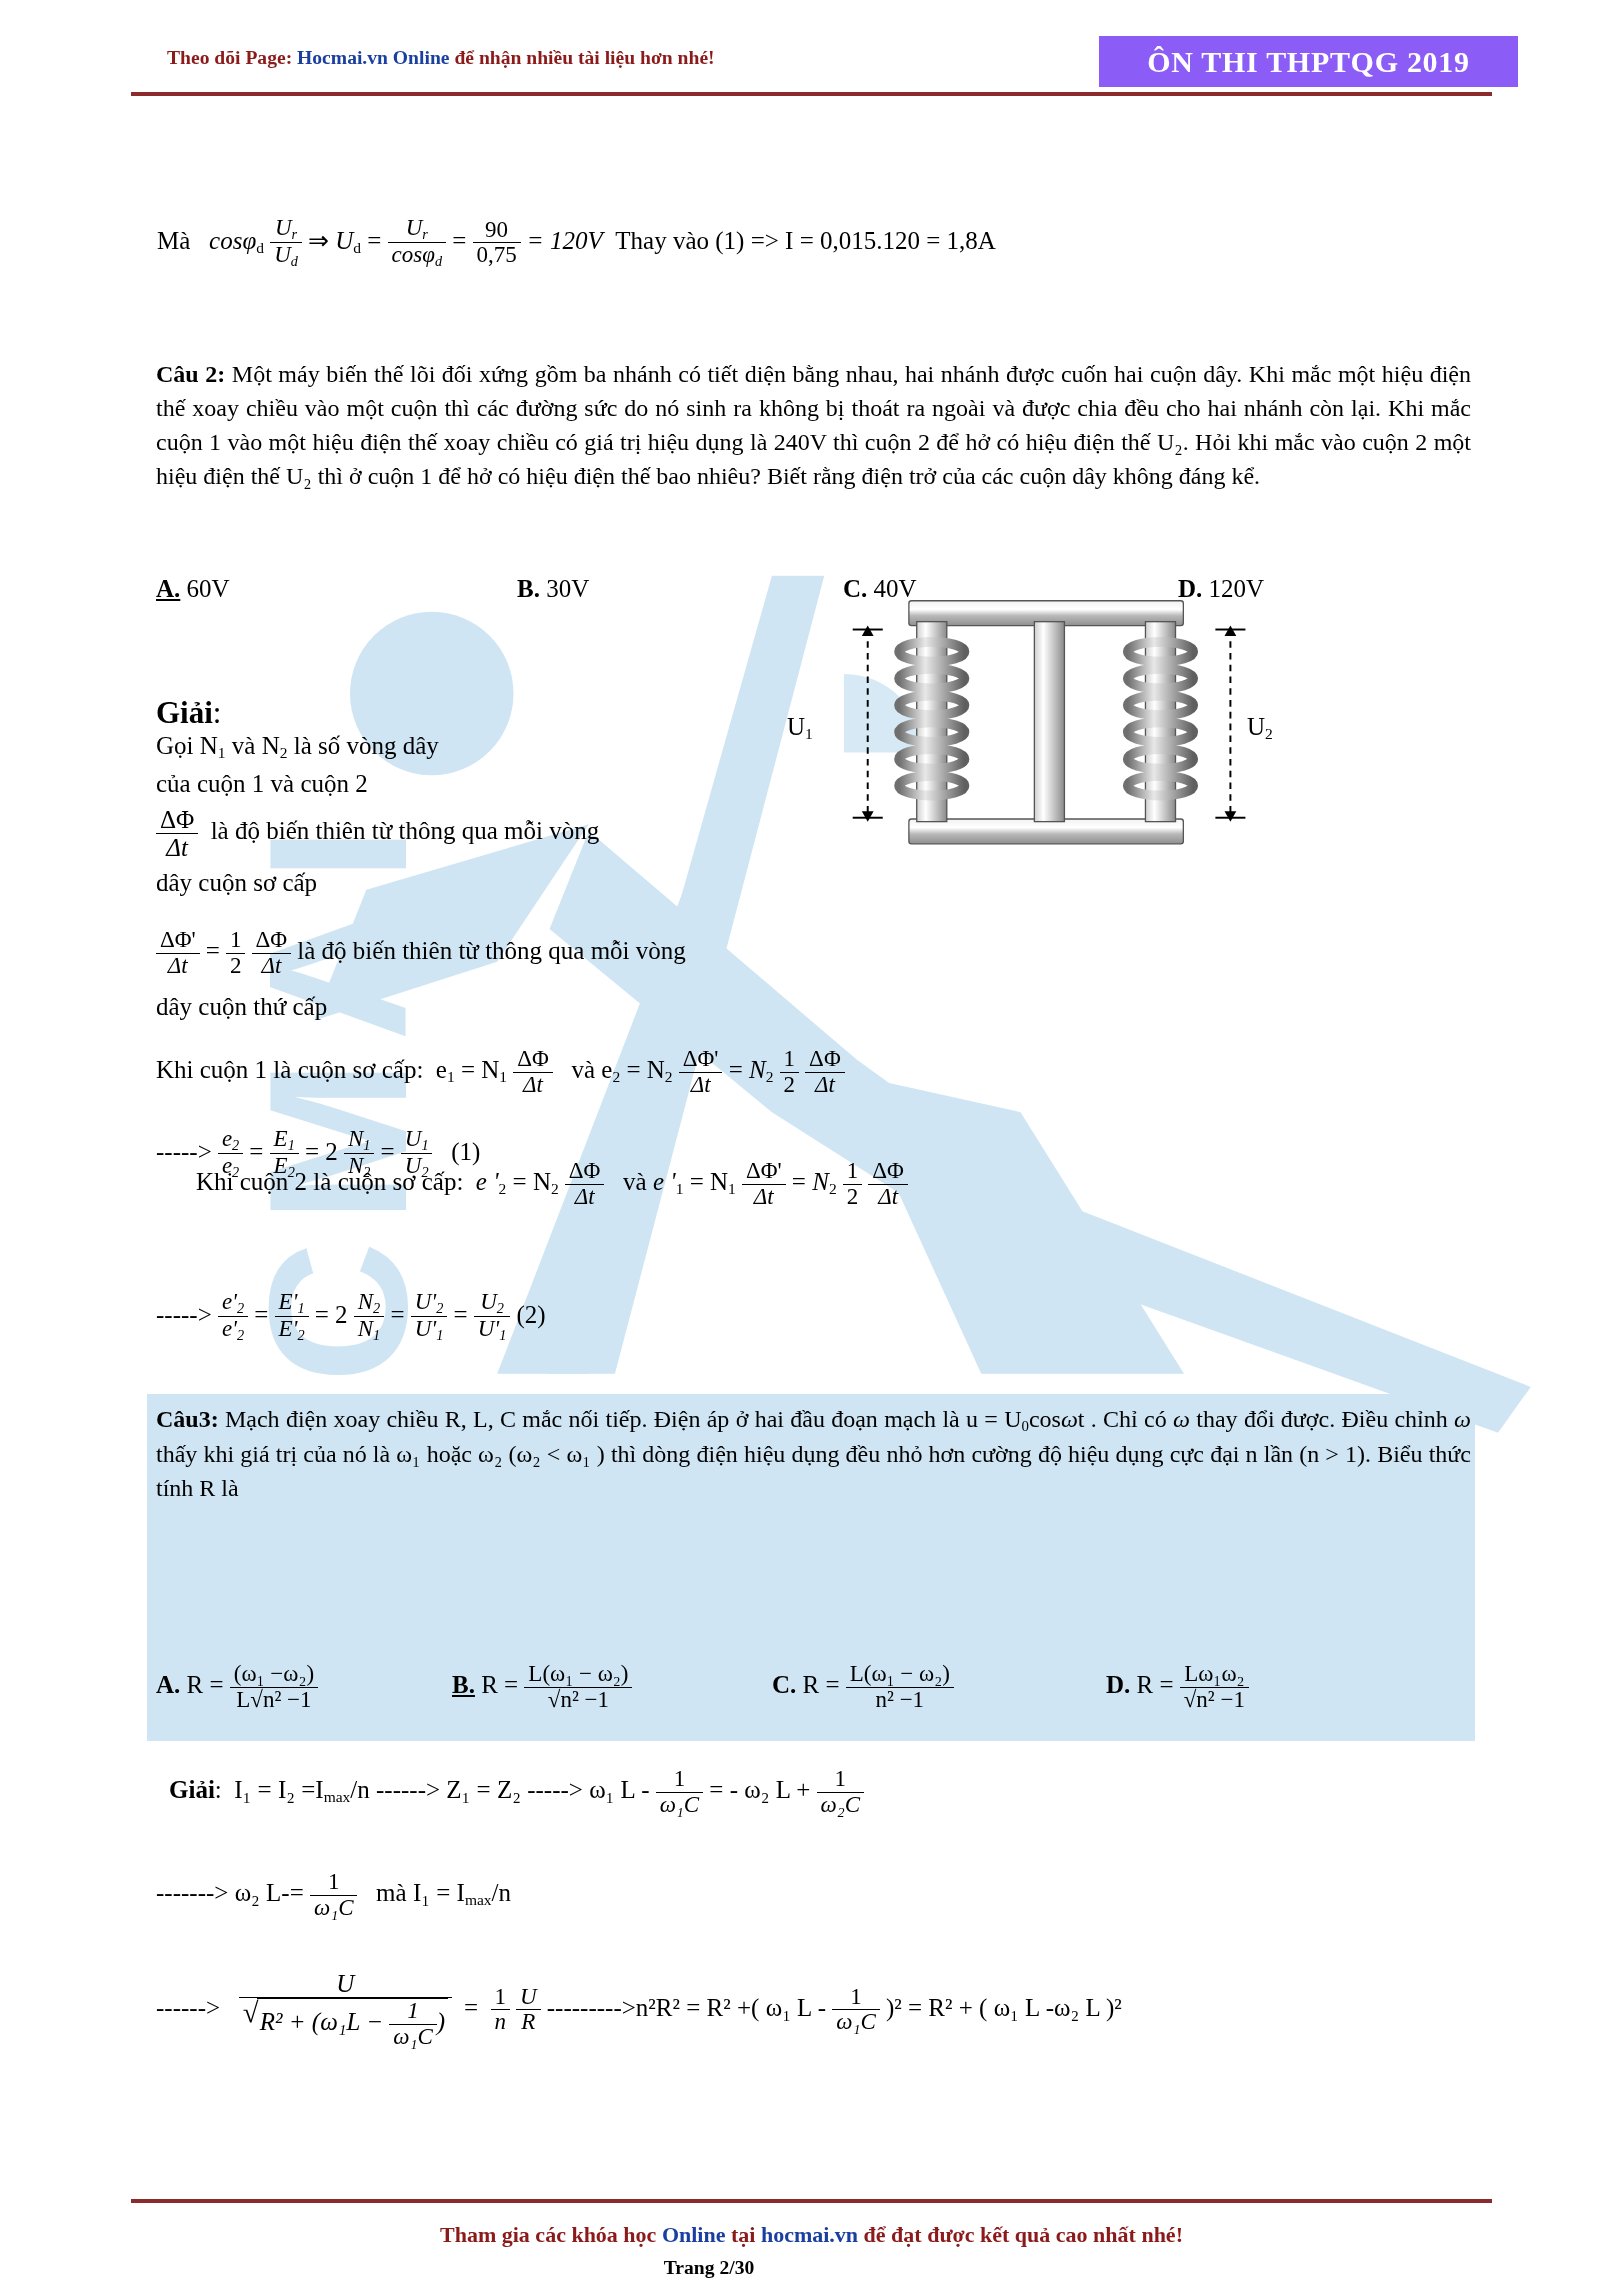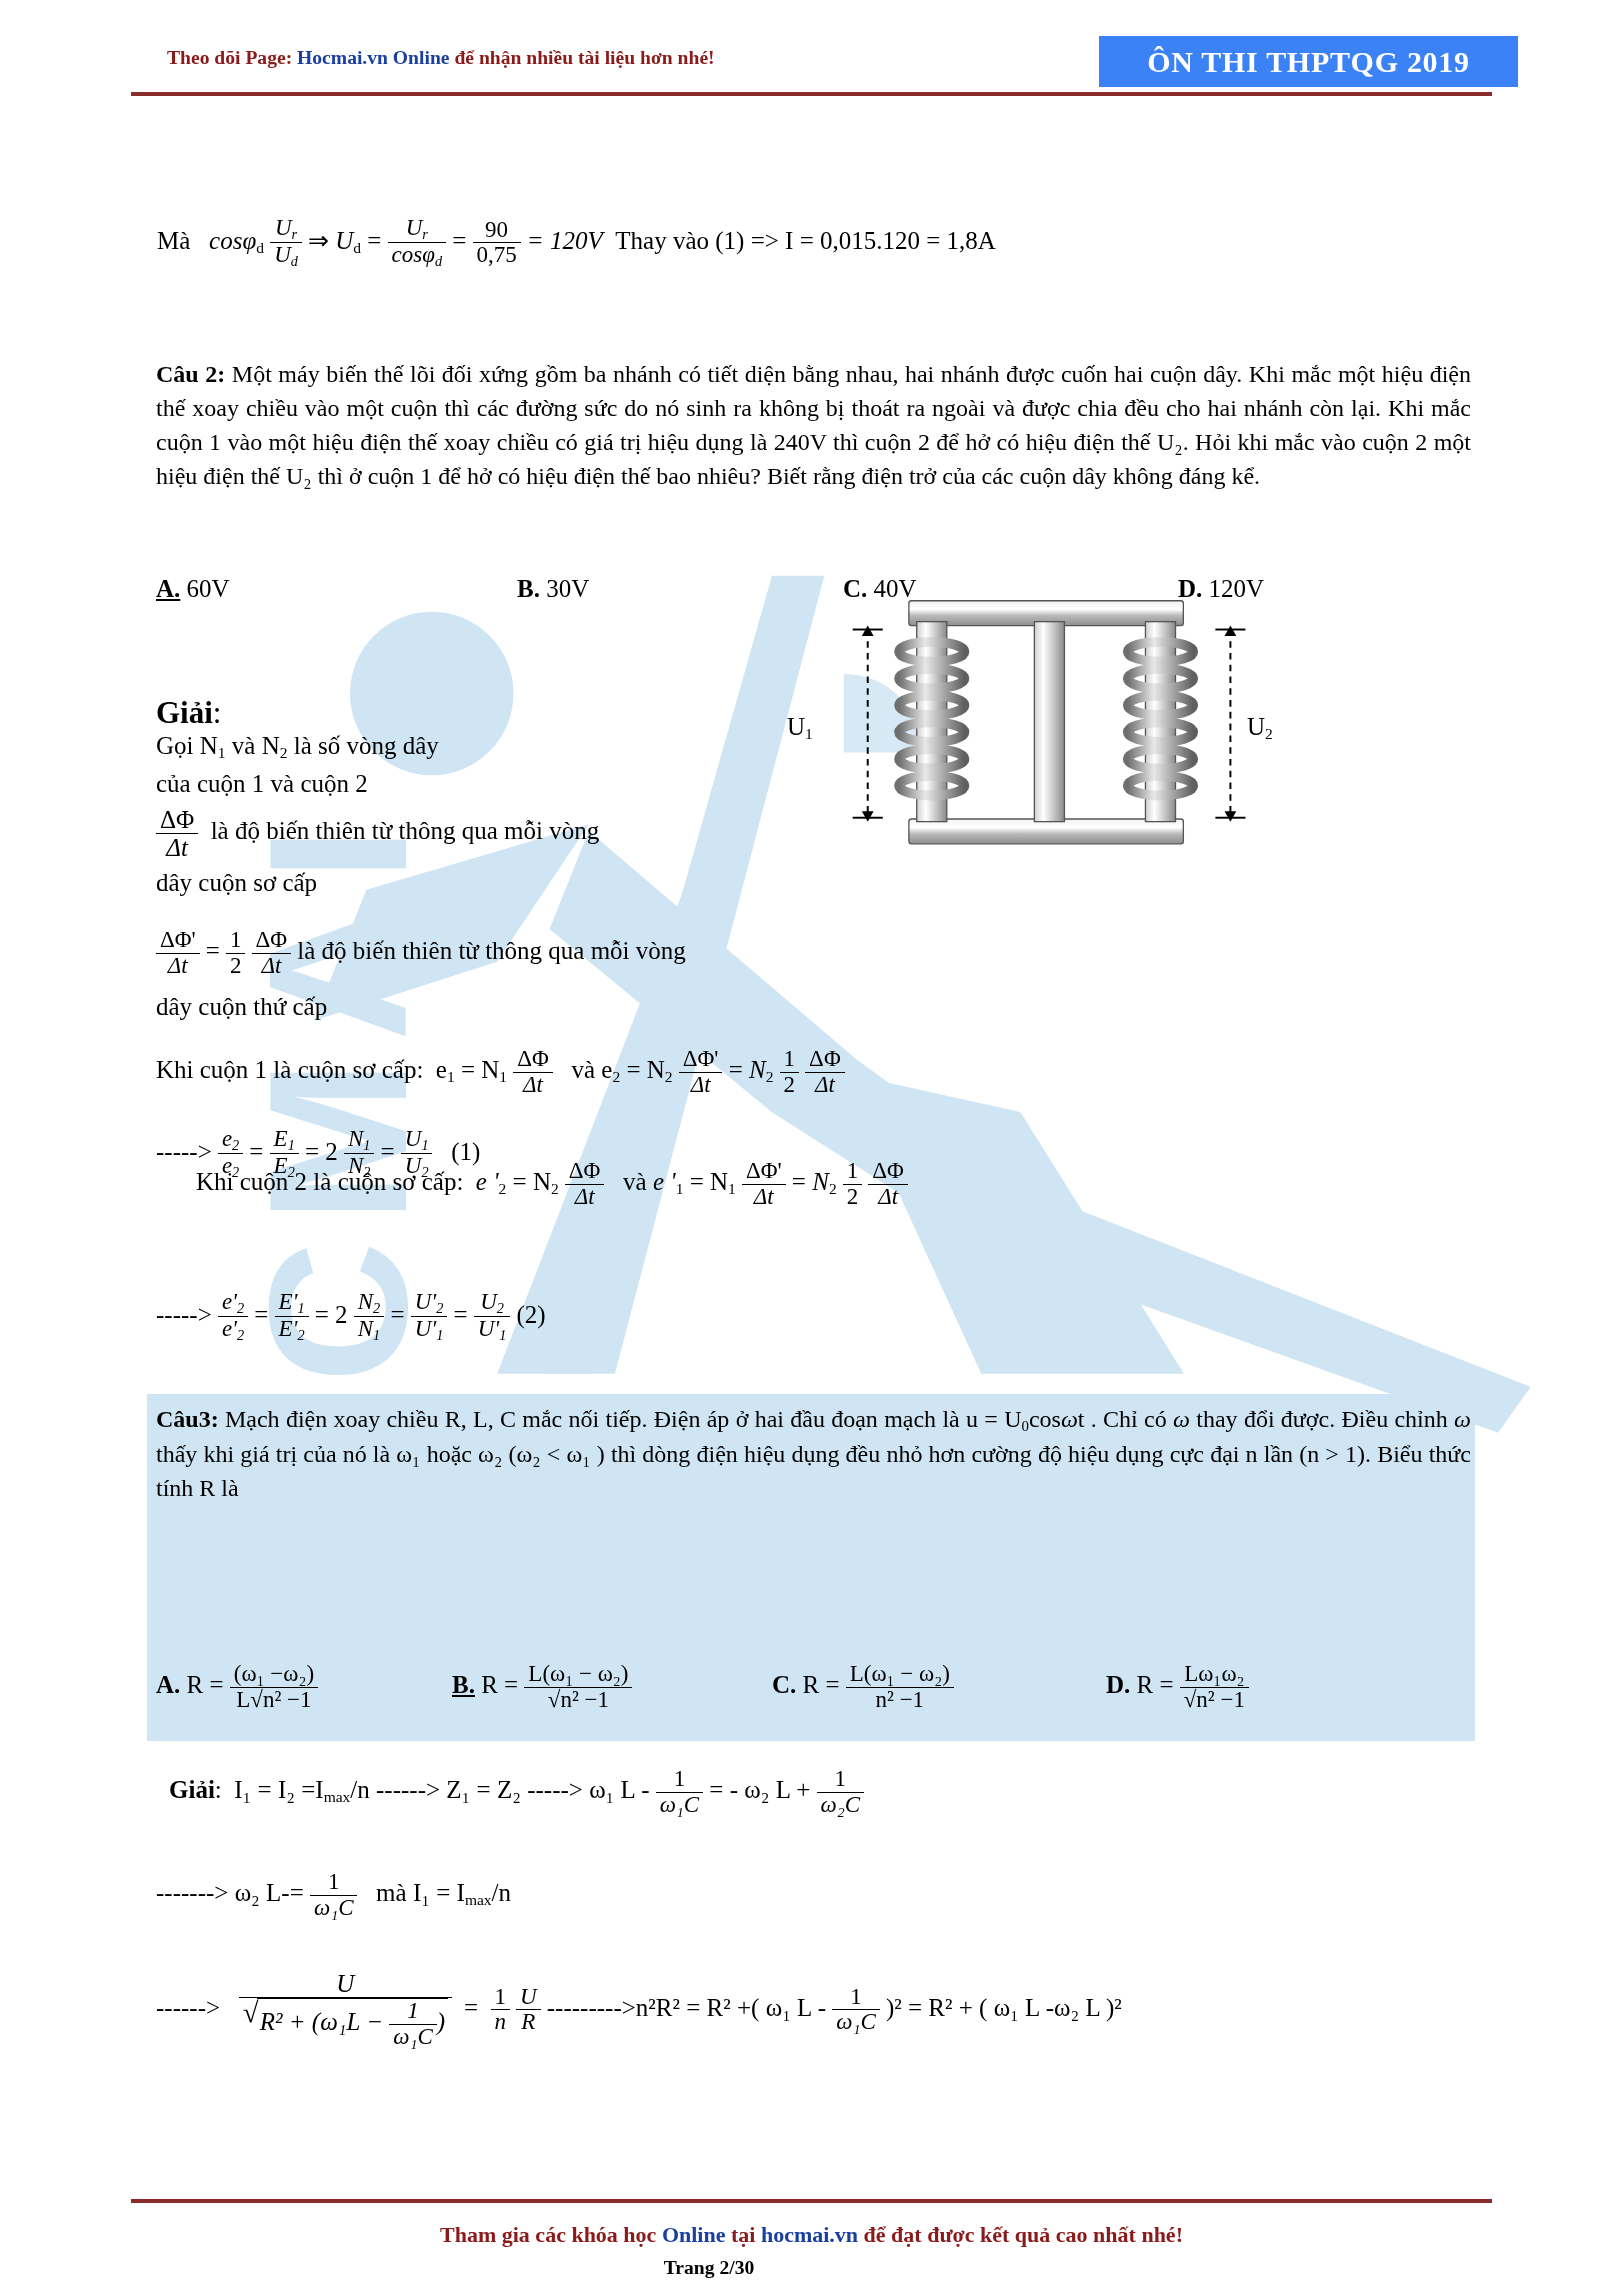--- a/index.html
+++ b/index.html
@@ -20,21 +20,21 @@
 
   
   .header{
     position:absolute;
     left:0; top:0; width:1623px; height:105px;
   }
   .hdr-banner{
     position:absolute;
     right:105px; top:36px;
     width:419px; height:51px;
-    background:#3b82f6;
+    background:#8b5cf6;
     color:#ffffff;
     font-family:"Liberation Serif", serif;
     font-weight:bold;
     font-size:30px;
     letter-spacing:0.7px;
     display:flex; align-items:center; justify-content:center;
   }
   .hdr-follow{
     position:absolute;
     left:167px; top:47px;

